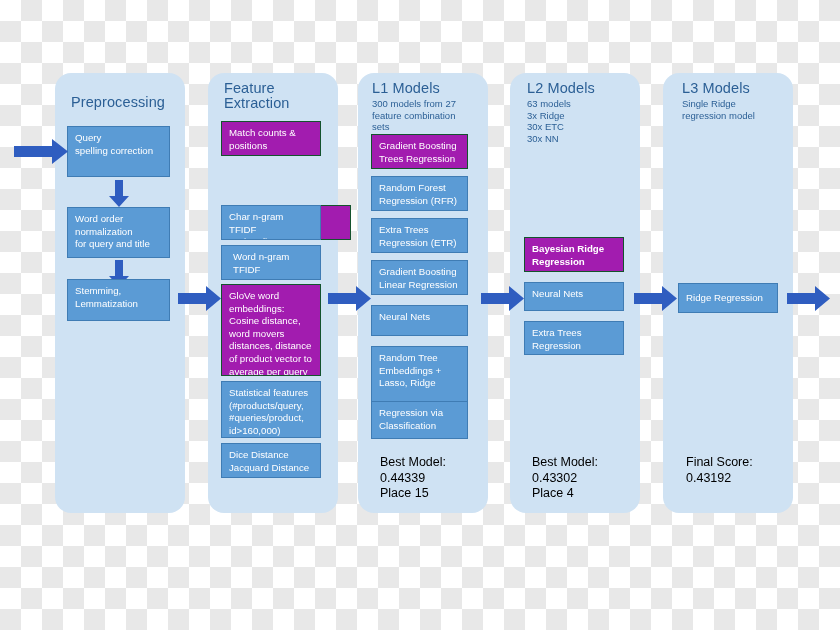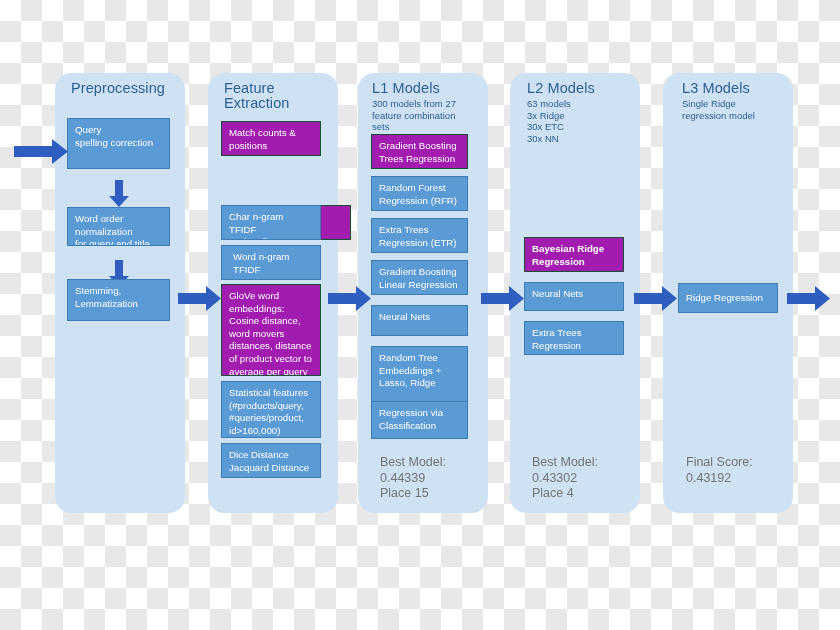--- a/index.html
+++ b/index.html
@@ -66,50 +66,50 @@
     border: 1px solid #3f7cb4;
   }
   .node.orange {
     background: #a21caf;
     border: 1px solid #14532d;
   }
 
   
   .result {
     position: absolute;
-    color: #737373;
+    color: #000000;
     font-size: 12.5px;
     line-height: 15.5px;
     white-space: pre-line;
   }
 
   
   .arrow {
     position: absolute;
   }
   .arrow svg { display: block; }
 </style>
 </head>
 <body>
 
 <div id="canvas">
 
   <div class="panel" style="left:55px; top:73px; width:130px; height:440px;"></div>
-  <div class="panel-title" style="left:71px; top:81px; width:112px;">Preprocessing</div>
-
-  <div class="node blue" style="left:67px; top:118px; width:103px; height:51px;">Query
+  <div class="panel-title" style="left:71px; top:95px; width:112px;">Preprocessing</div>
+
+  <div class="node blue" style="left:67px; top:126px; width:103px; height:51px;">Query
 spelling correction</div>
 
   <div class="arrow" style="left:108px; top:180px;">
     <svg width="22" height="28" viewBox="0 0 22 28">
       <polygon points="7,0 15,0 15,16 21,16 11,27 1,16 7,16" fill="#2f5dc0"></polygon>
     </svg>
   </div>
 
-  <div class="node blue" style="left:67px; top:207px; width:103px; height:39px;">Word order
+  <div class="node blue" style="left:67px; top:207px; width:103px; height:51px;">Word order
 normalization
 for query and title</div>
 
   <div class="arrow" style="left:108px; top:260px;">
     <svg width="22" height="28" viewBox="0 0 22 28">
       <polygon points="7,0 15,0 15,16 21,16 11,27 1,16 7,16" fill="#2f5dc0"></polygon>
     </svg>
   </div>
 
   <div class="node blue" style="left:67px; top:279px; width:103px; height:42px;">Stemming,

